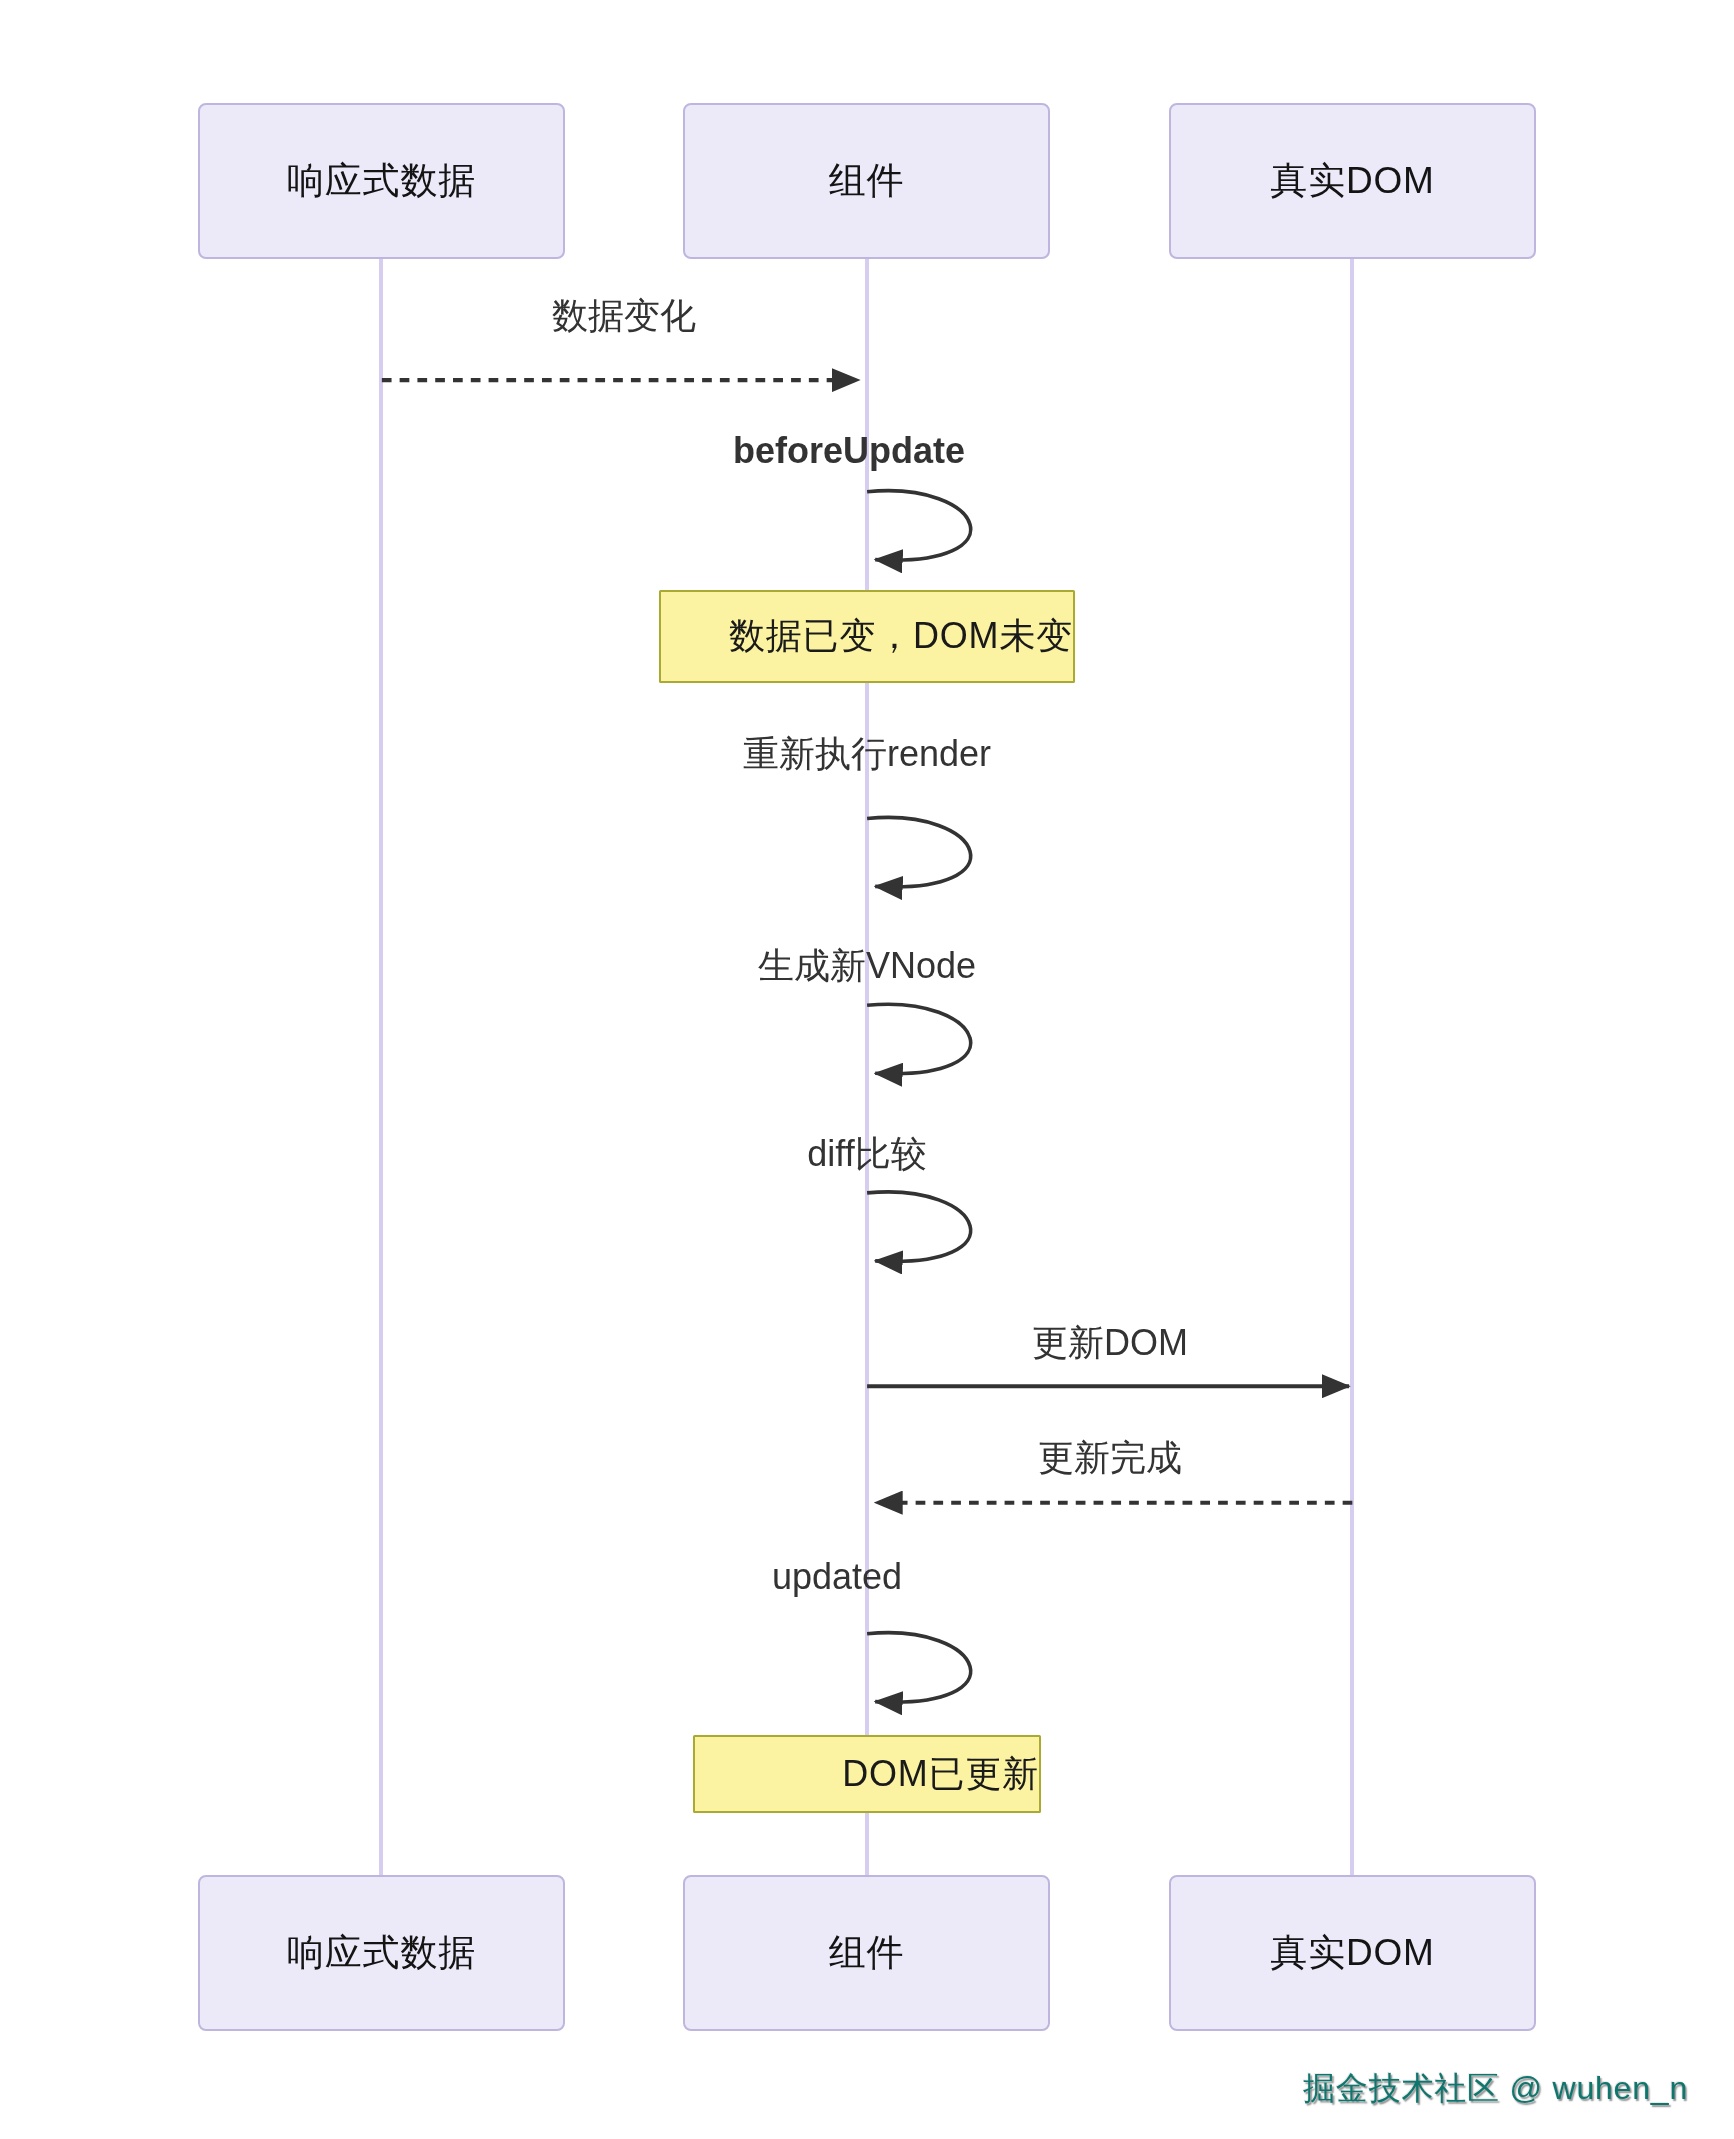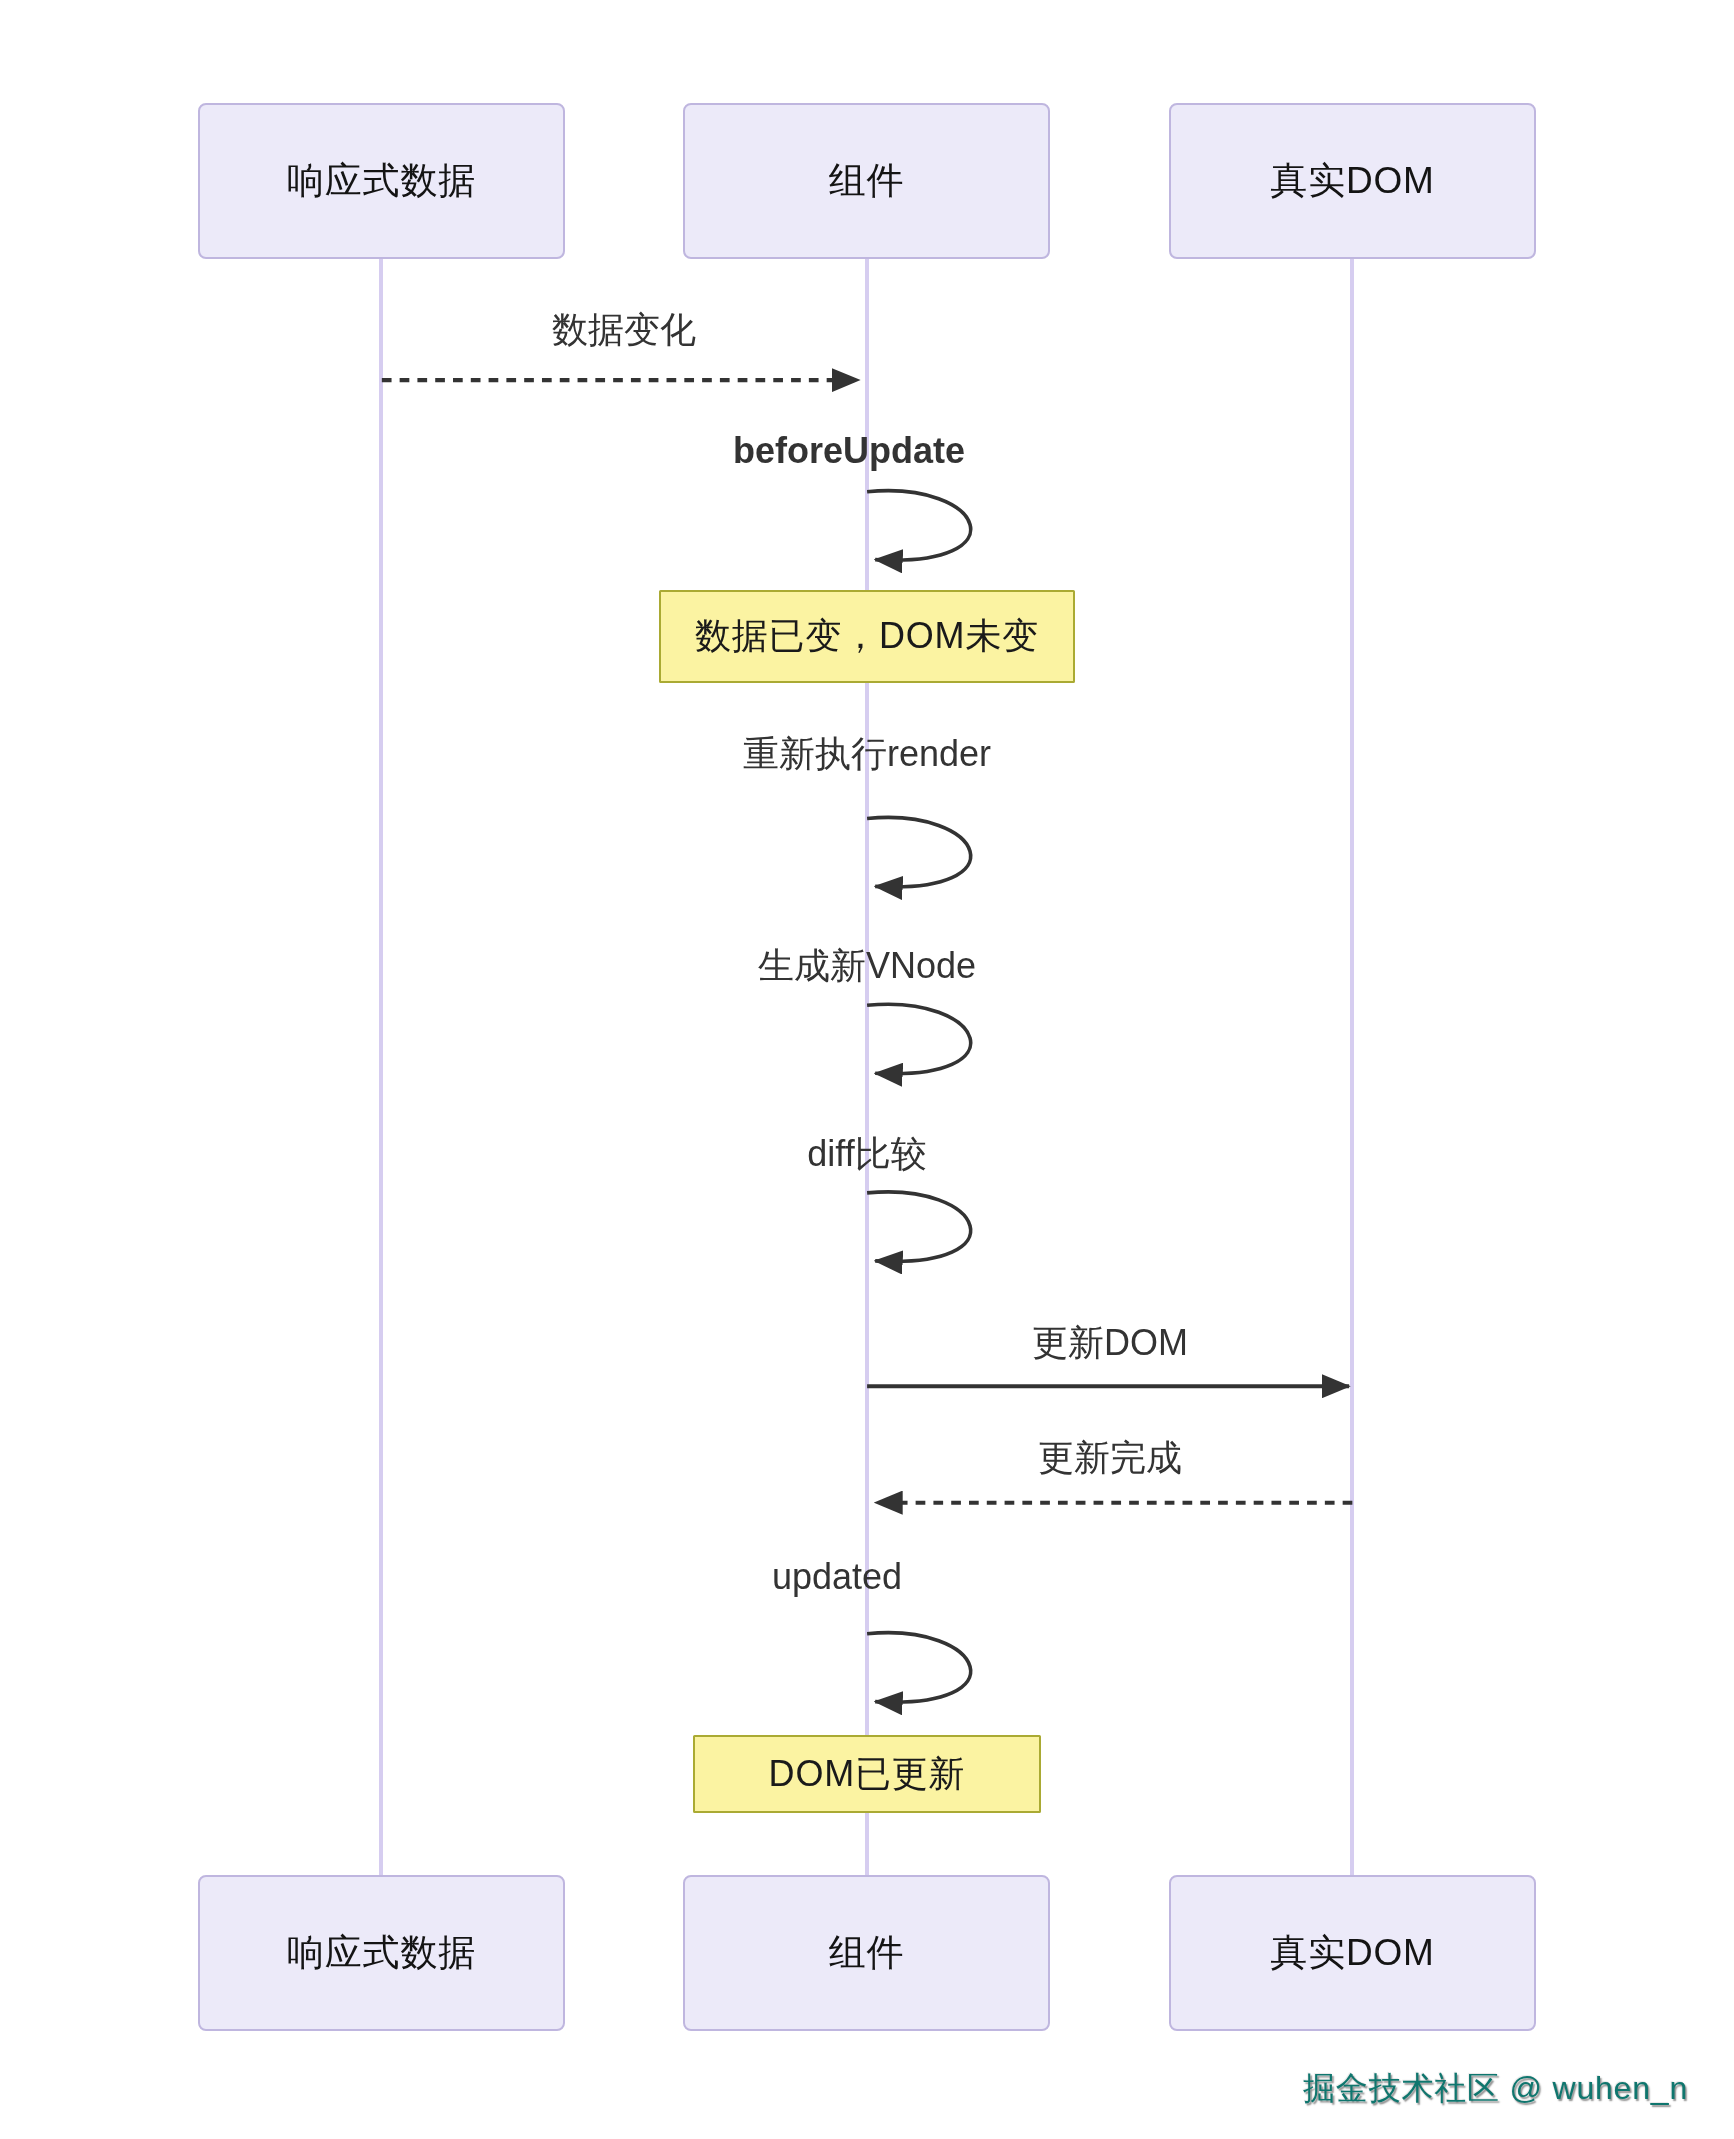--- a/index.html
+++ b/index.html
@@ -16,21 +16,21 @@
   }
   .lifeline{
     position:absolute;width:4px;background:#D6CDF0;top:259px;height:1616px;
   }
   .msg-label{
     position:absolute;transform:translate(-50%,-50%);white-space:nowrap;
     font-size:36px;color:#333333;
   }
   .note{
     position:absolute;box-sizing:border-box;background:#FBF3A2;border:2.4px solid #AAAA33;
-    border-radius:1.6px;display:flex;align-items:center;justify-content:center;
+    border-radius:1.6px;display:flex;align-items:center;justify-content:flex-end;
     font-size:36px;color:#1a1a1a;letter-spacing:0.8px;
   }
   #arrows{position:absolute;left:0;top:0;}
   .watermark{
     position:absolute;right:47px;top:2067px;font-size:32px;letter-spacing:0.8px;
     color:#0f766e;text-shadow:1.6px 1.6px 1.6px #8f8f8f, -0.8px -0.8px 0.8px #e8e8e8;
     white-space:nowrap;
   }
 </style>
 </head>
@@ -69,21 +69,21 @@
   <div class="actor-box" style="left:198px;top:103px;">
     <span>响应式数据</span>
   </div>
   <div class="actor-box" style="left:683px;top:103px;">
     <span>组件</span>
   </div>
   <div class="actor-box" style="left:1169px;top:103px;">
     <span>真实DOM</span>
   </div>
 
-  <div class="msg-label" style="left:624px;top:330px;text-align:center;">数据变化</div>
+  <div class="msg-label" style="left:624px;top:316px;text-align:center;">数据变化</div>
 
   <div class="msg-label" style="left:849px;top:451px;font-weight:bold;">beforeUpdate</div>
 
   <div class="msg-label" style="left:867px;top:754px;">重新执行render</div>
 
   <div class="msg-label" style="left:867px;top:966px;">生成新VNode</div>
 
   <div class="msg-label" style="left:867px;top:1154px;">diff比较</div>
 
   <div class="msg-label" style="left:1110px;top:1343px;">更新DOM</div>

